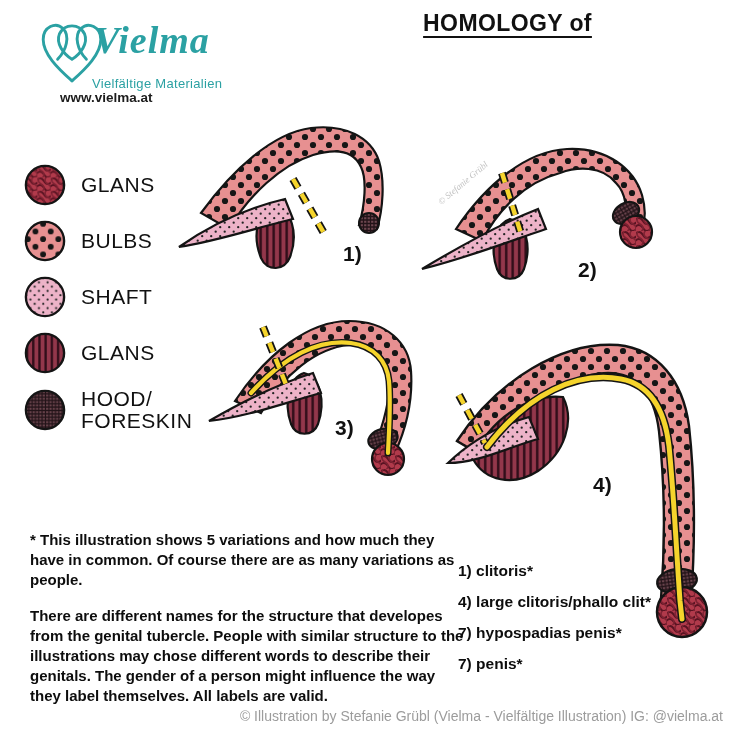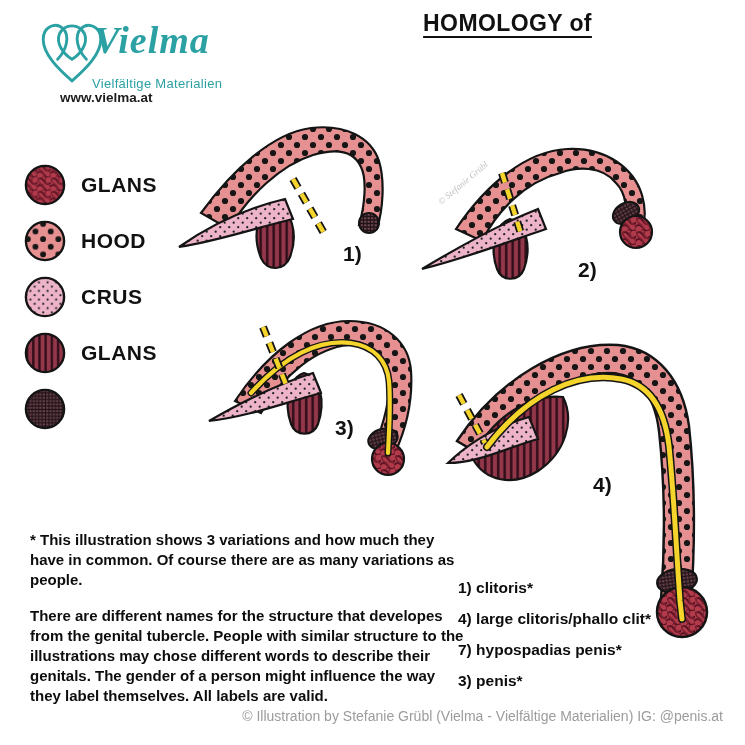--- a/index.html
+++ b/index.html
@@ -40,21 +40,21 @@
     text-underline-offset: 5px;
     text-decoration-thickness: 2px;
   }
   
   .legend {
     position: absolute; left: 24px; top: 164px;
     display: flex; flex-direction: column; gap: 14px;
   }
   .legend-row { display: flex; align-items: center; gap: 15px; }
   .legend-label {
-    font-size: 21px; font-weight: bold; letter-spacing: 0.5px;
+    font-size: 21px; font-weight: normal; letter-spacing: 0.5px;
     line-height: 1.05; white-space: pre-line;
   }
   .swatch { flex: 0 0 auto; }
   
   .fig { position: absolute; }
   .fig-number {
     position: absolute; font-size: 21px; font-weight: bold; color: #111;
   }
   .signature {
     position: absolute; left: 24px; top: 66px;
@@ -64,21 +64,21 @@
   }
   
   .notes {
     position: absolute; left: 30px; top: 530px; width: 438px;
     font-size: 15px; font-weight: bold; line-height: 1.33; color: #0d0d0d;
   }
   .notes p { margin: 0 0 16px 0; }
   .variations {
     position: absolute; left: 458px; top: 562px;
     display: flex; flex-direction: column; gap: 13px;
-    font-size: 15.5px; font-weight: bold; color: #0d0d0d; margin-top: 17px;
+    font-size: 15.5px; font-weight: bold; color: #0d0d0d;
   }
   .footer {
     position: absolute; right: 22px; top: 708px;
     font-size: 14px; color: #9c9c9c;
   }
 </style>
 </head>
 <body>
 
 <svg width="0" height="0" style="position:absolute" aria-hidden="true">
@@ -134,38 +134,40 @@
     <div class="legend-row">
       <svg class="swatch" width="42" height="42" viewBox="0 0 44 44">
         <circle cx="22" cy="22" r="20" fill="url(#pat-glans)" stroke="#141414" stroke-width="2.5"></circle>
       </svg>
       <span class="legend-label">GLANS</span>
     </div>
     <div class="legend-row">
       <svg class="swatch" width="42" height="42" viewBox="0 0 44 44">
         <circle cx="22" cy="22" r="20" fill="url(#pat-shaft)" stroke="#141414" stroke-width="2.5"></circle>
       </svg>
-      <span class="legend-label">HOOD</span>
+      <span class="legend-label">BULBS</span>
     </div>
     <div class="legend-row">
       <svg class="swatch" width="42" height="42" viewBox="0 0 44 44">
         <circle cx="22" cy="22" r="20" fill="url(#pat-crus)" stroke="#141414" stroke-width="2.5"></circle>
       </svg>
-      <span class="legend-label">CRUS</span>
+      <span class="legend-label">SHAFT</span>
     </div>
     <div class="legend-row">
       <svg class="swatch" width="42" height="42" viewBox="0 0 44 44">
         <circle cx="22" cy="22" r="20" fill="url(#pat-bulbs)" stroke="#141414" stroke-width="2.5"></circle>
       </svg>
       <span class="legend-label">GLANS</span>
     </div>
     <div class="legend-row">
       <svg class="swatch" width="42" height="42" viewBox="0 0 44 44">
         <circle cx="22" cy="22" r="20" fill="url(#pat-hood)" stroke="#141414" stroke-width="2.5"></circle>
       </svg>
+      <span class="legend-label">HOOD/
+FORESKIN</span>
     </div>
   </div>
 
   <div class="fig" style="left:173px; top:117px; width:220px; height:175px;">
     <svg width="220" height="175" viewBox="0 0 220 175">
       <path d="M28,96 C60,52 100,16 138,11 C172,7 198,20 206,44 C212,64 210,92 204,112 L186,108 C192,88 194,62 188,50 C180,32 160,32 140,38 C108,48 76,78 56,112 Z" fill="url(#pat-shaft)" stroke="#141414" stroke-width="2.2"></path>
       <path d="M102,88 C118,92 126,116 117,140 C112,154 94,155 88,141 C78,116 86,92 102,88 Z" fill="url(#pat-bulbs)" stroke="#141414" stroke-width="2.2"></path>
       <path d="M6,130 C40,106 78,90 112,82 L120,102 C86,110 45,124 6,130 Z" fill="url(#pat-crus)" stroke="#141414" stroke-width="2.2"></path>
       <circle cx="196" cy="106" r="10" fill="url(#pat-hood)" stroke="#141414" stroke-width="2"></circle>
       <g>
@@ -224,26 +226,26 @@
       </g>
       <g>
         <line x1="16" y1="64" x2="42" y2="112" stroke="#141414" stroke-width="8" stroke-dasharray="10 7"></line>
         <line x1="16" y1="64" x2="42" y2="112" stroke="#f5d42c" stroke-width="4.5" stroke-dasharray="10 7"></line>
       </g>
     </svg>
     <span class="fig-number" style="left:150px; top:142px;">4)</span>
   </div>
 
   <div class="notes">
-    <p>* This illustration shows 3 variations and how much they have in common. Of course there are as many variations as people.</p>
+    <p>* This illustration shows 5 variations and how much they have in common. Of course there are as many variations as people.</p>
     <p>There are different names for the structure that developes from the genital tubercle. People with similar structure to the illustrations may chose different words to describe their genitals. The gender of a person might influence the way they label themselves. All labels are valid.</p>
   </div>
 
   <div class="variations">
     <span>1) clitoris*</span>
     <span>4) large clitoris/phallo clit*</span>
     <span>7) hypospadias penis*</span>
-    <span>3) penis*</span>
-  </div>
-
-  <div class="footer">© Illustration by Stefanie Grübl (Vielma - Vielfältige Materialien) IG: @penis.at</div>
+    <span>7) penis*</span>
+  </div>
+
+  <div class="footer">© Illustration by Stefanie Grübl (Vielma - Vielfältige Illustration) IG: @vielma.at</div>
 
 </div>
 
 </body></html>

